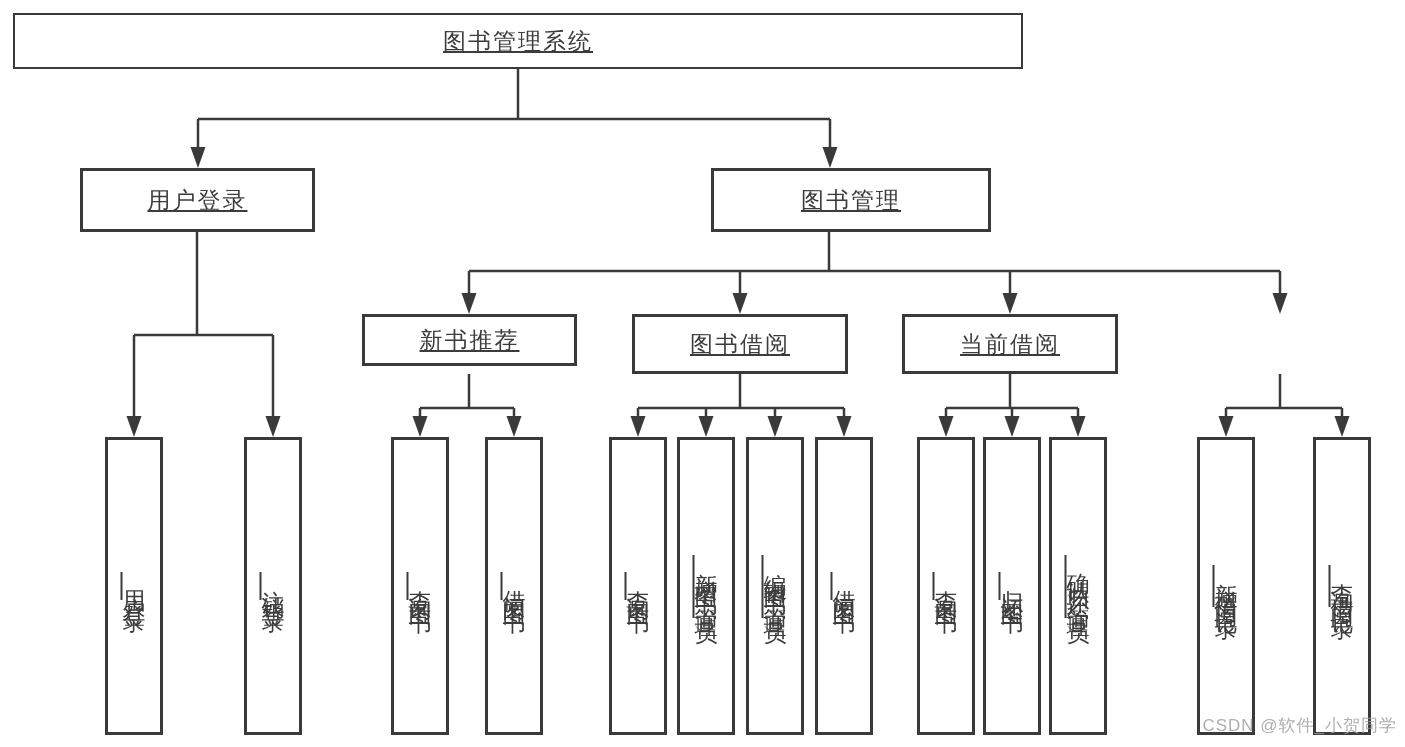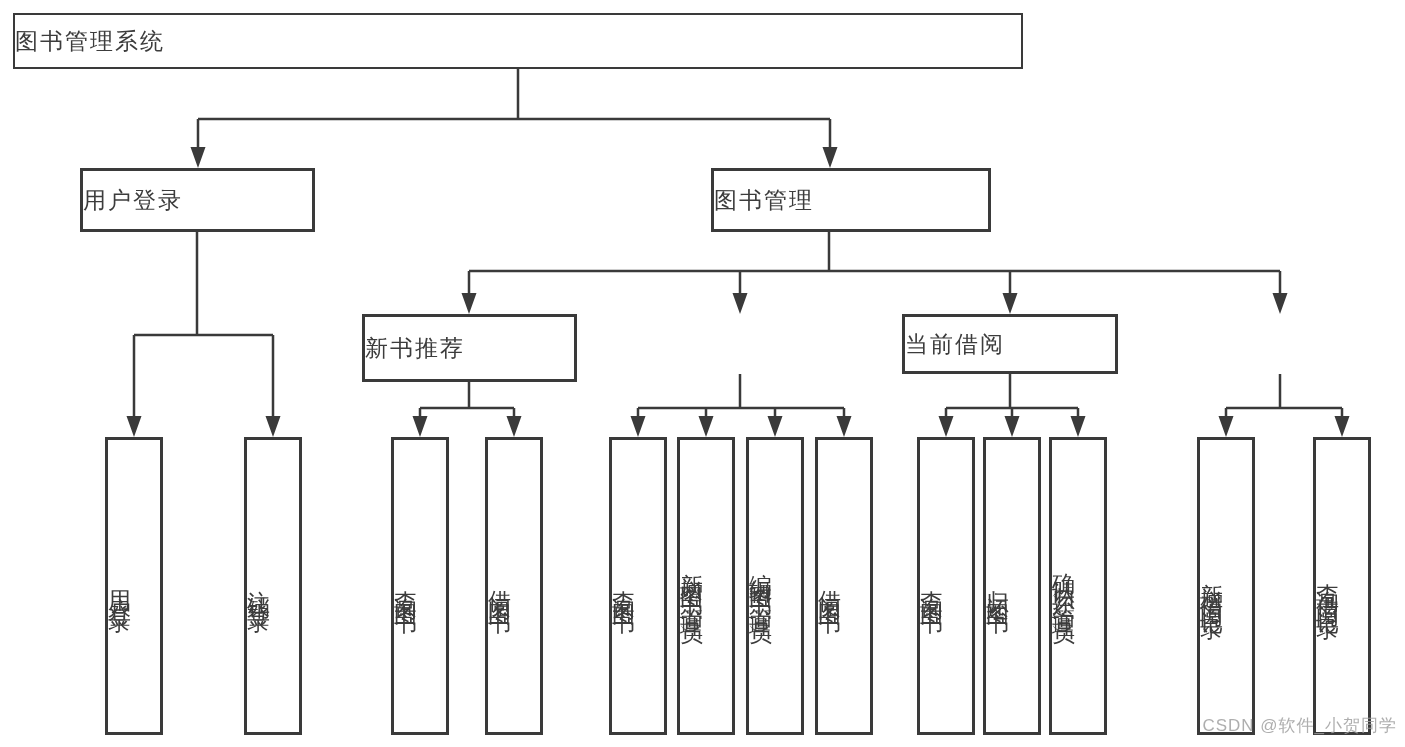--- a/index.html
+++ b/index.html
@@ -17,41 +17,43 @@
     left: 0; top: 0;
     width: 1405px; height: 747px;
   }
   .box {
     position: absolute;
     background: #ffffff;
     border: 3px solid #3a3a3a;
     box-sizing: border-box;
     display: flex;
     align-items: center;
+    justify-content: center;
     z-index: 2;
+    text-decoration: underline;
   }
   .box span {
     font-size: 23px;
     letter-spacing: 2px;
     color: #3c3c3c;
     white-space: nowrap;
   }
   .leaf span {
     writing-mode: vertical-rl;
     text-orientation: mixed;
     letter-spacing: 7px;
     font-size: 23px;
     line-height: 1;
     white-space: normal;
   }
   
   #n-root     { left: 13px;   top: 13px;  width: 1010px; height: 56px; border-width: 2px; }
   #n-login    { left: 80px;   top: 168px; width: 235px;  height: 64px; }
   #n-mgmt     { left: 711px;  top: 168px; width: 280px;  height: 64px; }
-  #n-newbooks { left: 362px;  top: 314px; width: 215px;  height: 68px; }
+  #n-newbooks { left: 362px;  top: 314px; width: 215px;  height: 52px; }
   #n-borrow   { left: 632px;  top: 314px; width: 216px;  height: 60px; }
   #n-current  { left: 902px;  top: 314px; width: 216px;  height: 60px; }
   #n-records  { left: 1172px; top: 314px; width: 215px;  height: 60px; }
   .leaf { top: 437px; width: 58px; height: 298px; }
   #lf1  { left: 105px; }
   #lf2  { left: 244px; }
   #lf3  { left: 391px; }
   #lf4  { left: 485px; }
   #lf5  { left: 609px; }
   #lf6  { left: 677px; }
@@ -142,20 +144,23 @@
   <div class="box" id="n-login">
     <span>用户登录</span>
   </div>
   <div class="box" id="n-mgmt">
     <span>图书管理</span>
   </div>
 
   <div class="box" id="n-newbooks">
     <span>新书推荐</span>
   </div>
+  <div class="box" id="n-borrow">
+    <span>图书借阅</span>
+  </div>
   <div class="box" id="n-current">
     <span>当前借阅</span>
   </div>
 
   <div class="box leaf" id="lf1">
     <span>用户登录</span>
   </div>
   <div class="box leaf" id="lf2">
     <span>注销登录</span>
   </div>

